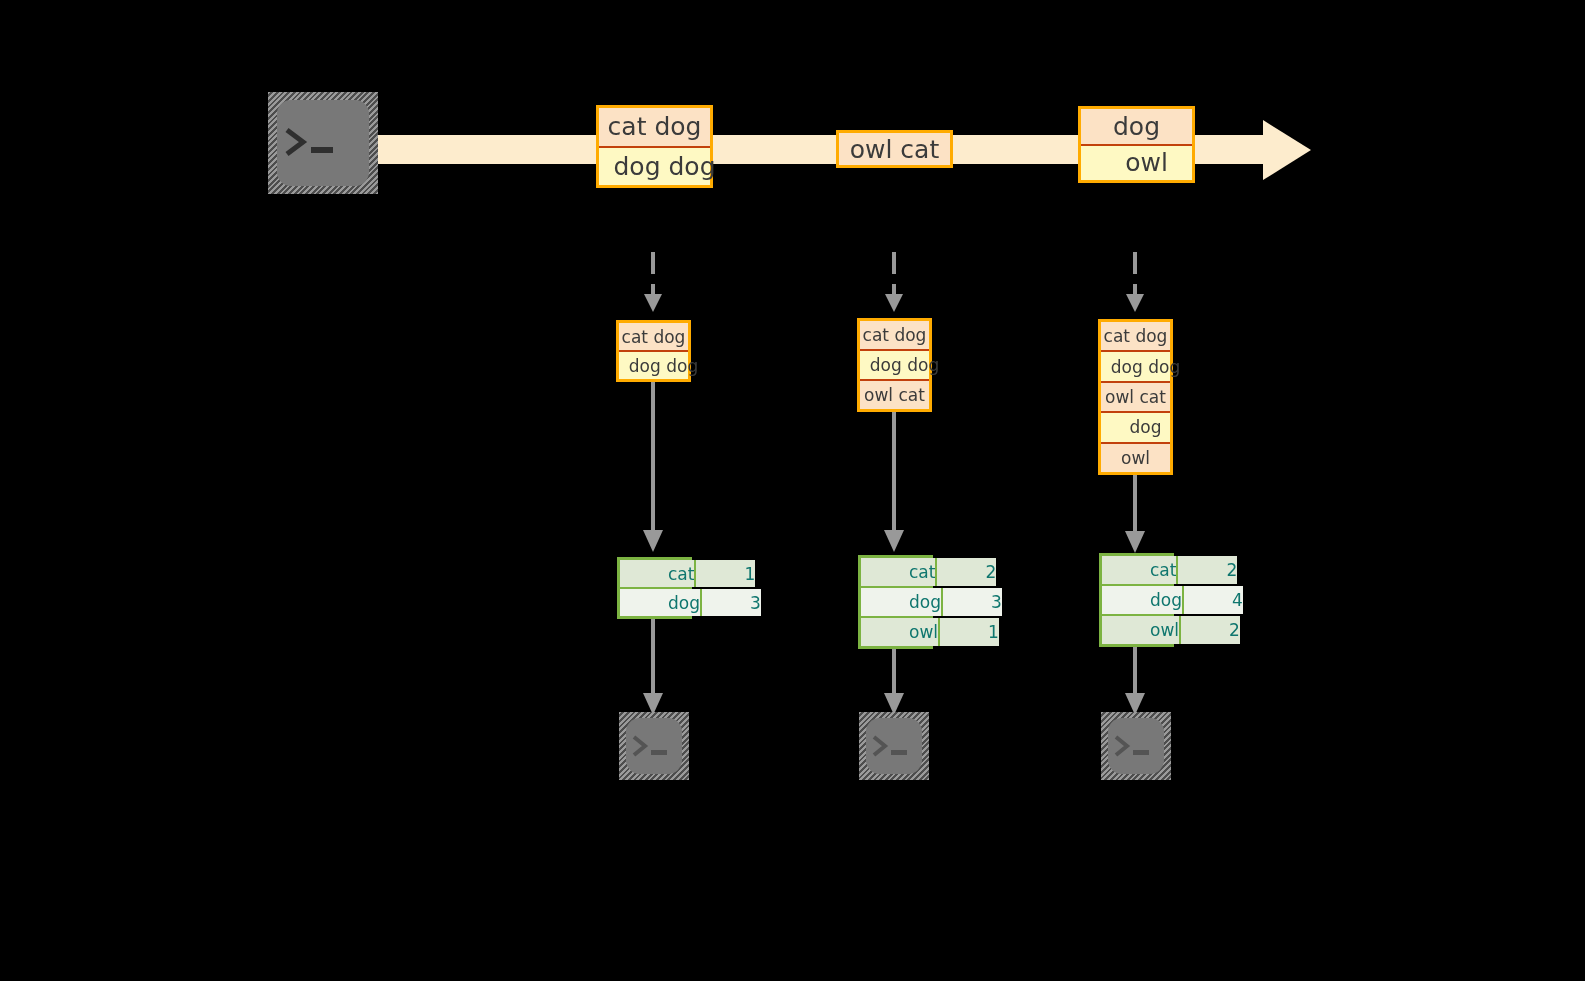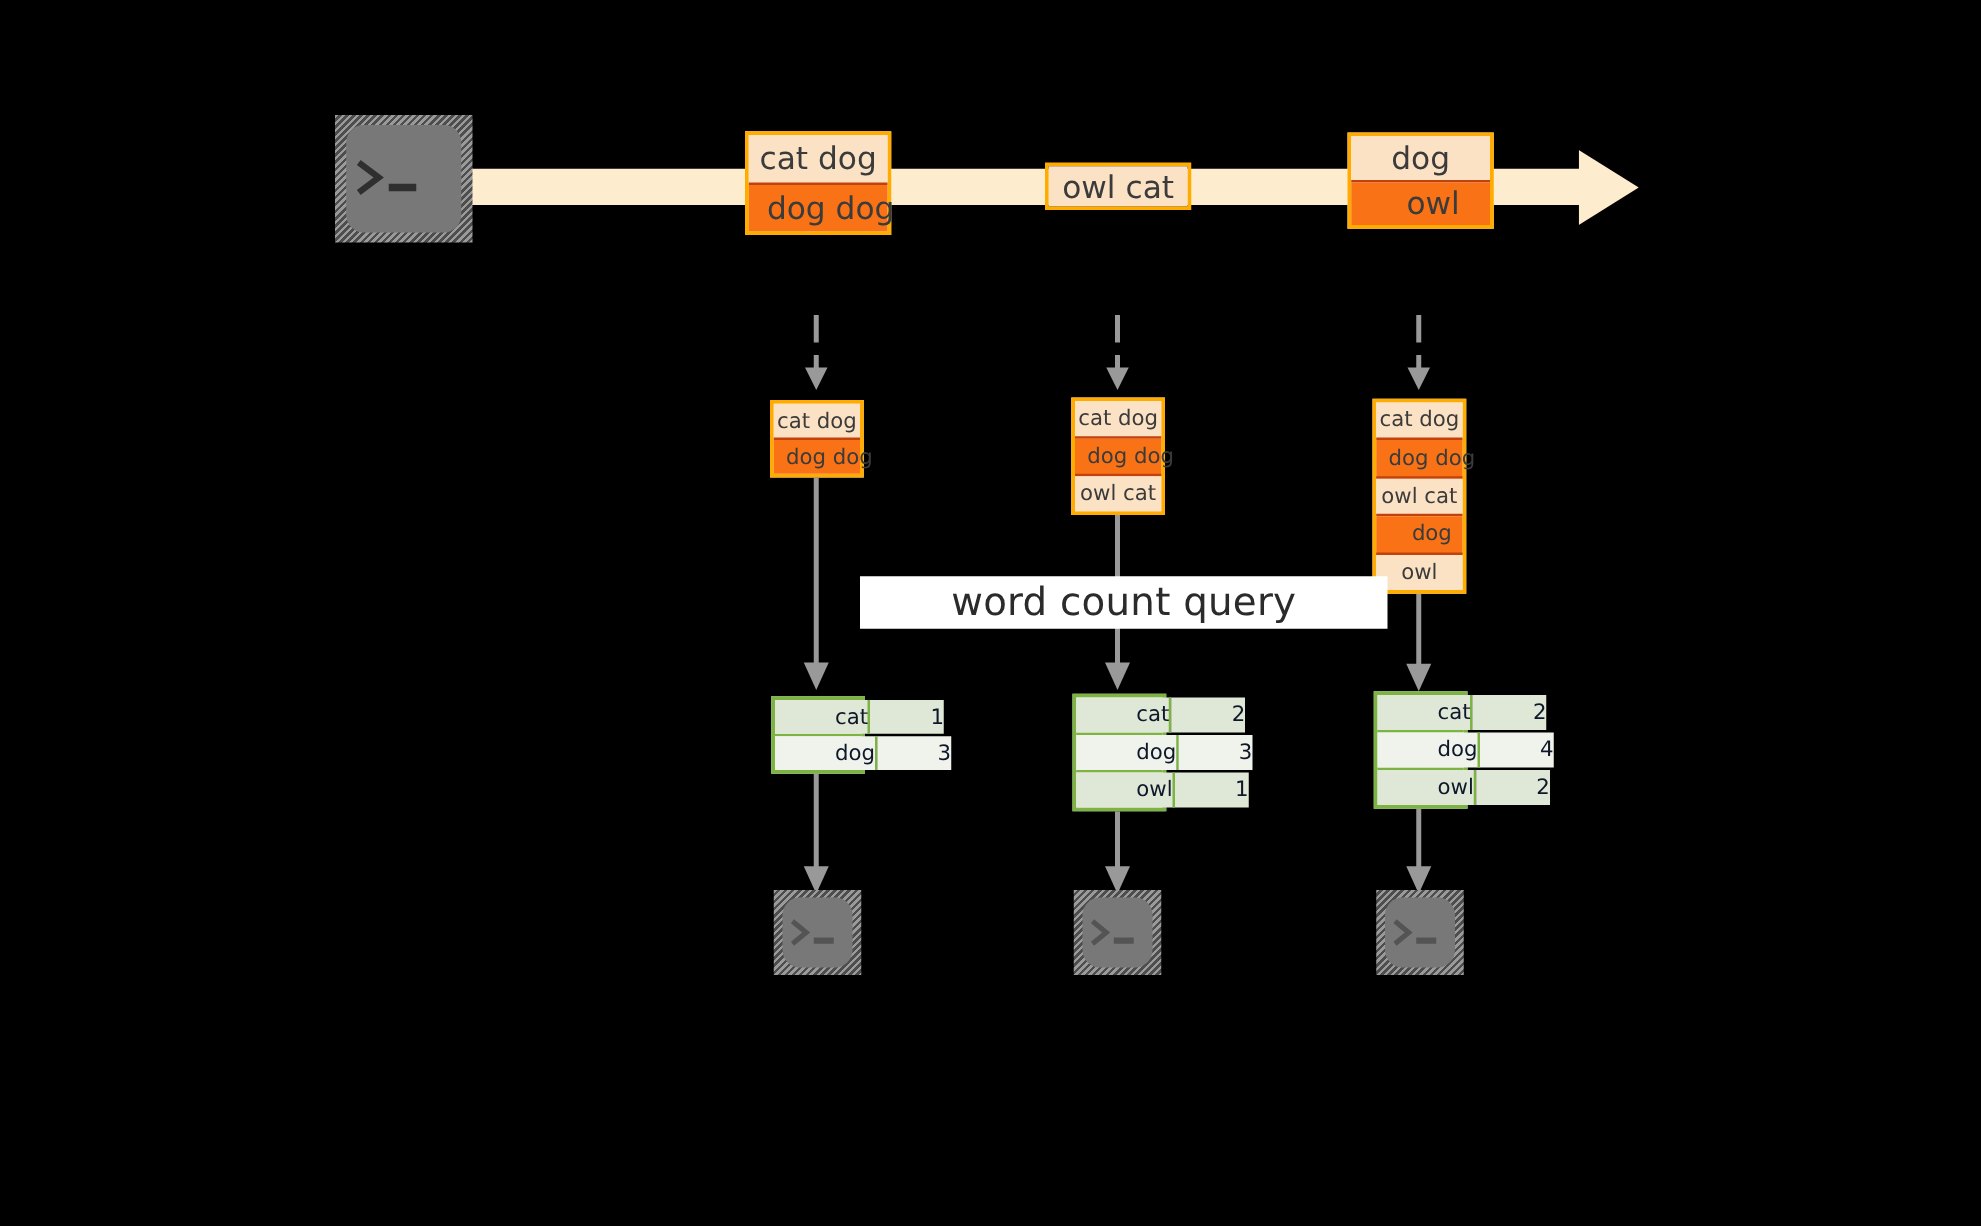--- a/index.html
+++ b/index.html
@@ -68,21 +68,21 @@
     display: flex;
     align-items: center;
     justify-content: center;
     color: #3b3b3b;
     white-space: nowrap;
     box-sizing: border-box;
     border-bottom: 2px solid #c2410c;
   }
   .obox .orow:last-child { border-bottom: none; }
   .obox .orow.shade  { background: #FCE2C5; }
-  .obox .orow.plain  { background: #f97316; padding-left: 20px; }
+  .obox .orow.plain  { background: #fef9c3; padding-left: 20px; }
 
   .obox.big .orow  { font-size: 25px; }
   .obox.small .orow { font-size: 17px; }
 
   
   .gbox {
     position: absolute;
     box-sizing: border-box;
     border: 3px solid #7CB342;
     background: #EDF2E8;
@@ -94,21 +94,21 @@
     display: flex;
     box-sizing: border-box;
     border-bottom: 2px solid #7CB342;
   }
   .gbox .grow:last-child { border-bottom: none; }
   .gbox .gcell {
     display: flex;
     align-items: center;
     justify-content: center;
     font-size: 17px;
-    color: #0f172a;
+    color: #0f766e;
     box-sizing: border-box;
     white-space: nowrap;
     padding-left: 48px;
   }
   .gbox .gcell.key {
     flex: 0 0 45px;
     border-right: 2px solid #7CB342;
   }
   .gbox .gcell.val {
     flex: 1 1 auto;
@@ -313,17 +313,14 @@
 
   <div class="terminal" style="left:1101px; top:712px; width:70px; height:68px;">
     <div class="term-inner" style="left:7px; top:6px; right:7px; bottom:6px;">
       <svg class="prompt-svg" width="52" height="30" viewBox="0 0 52 30">
         <path d="M8 6 L19 15 L8 24" stroke="#545454" stroke-width="4" fill="none"></path>
         <rect x="25" y="19" width="16" height="5" fill="#545454"></rect>
       </svg>
     </div>
   </div>
 
-  <div class="query-band" style="left:688px; top:461px; width:422px; height:42px;">
-    <span class="query-text">word count query</span>
-  </div>
 
 </div>
 
 </body></html>

